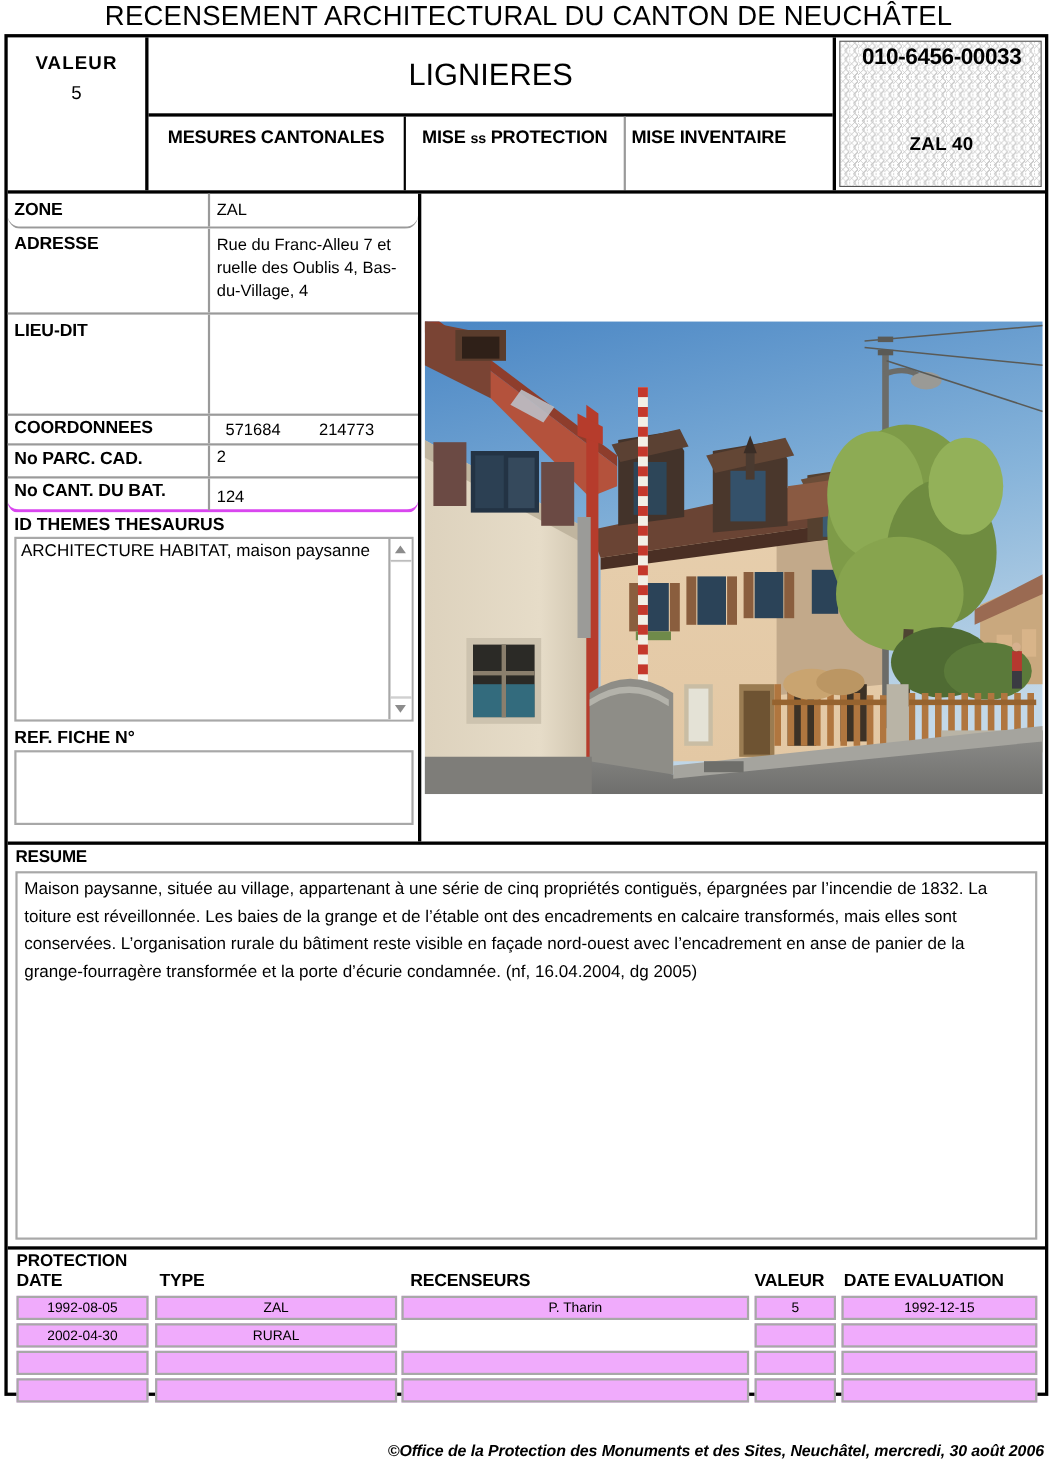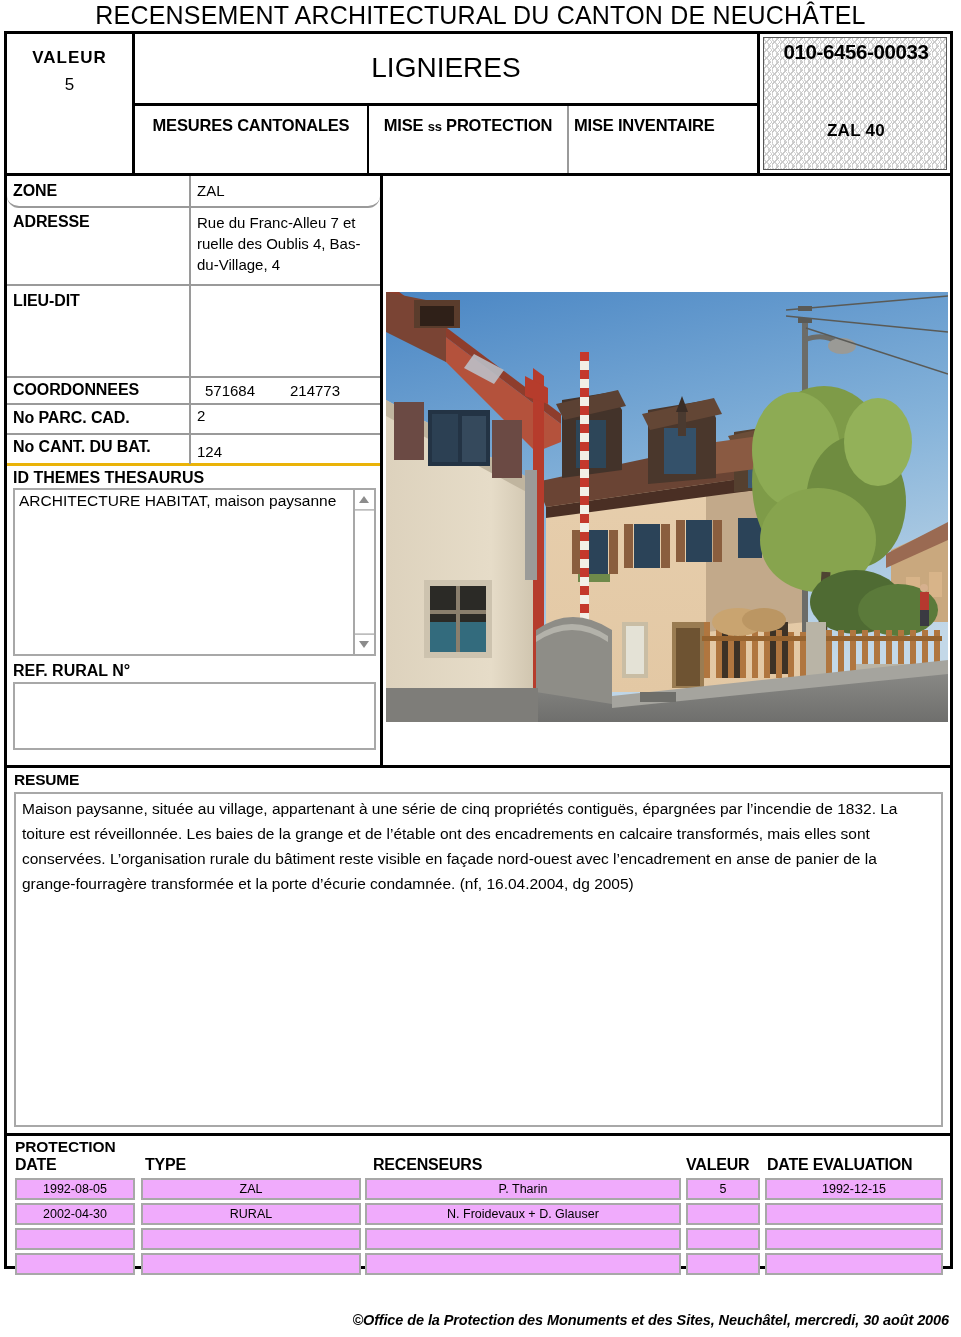--- a/index.html
+++ b/index.html
@@ -76,21 +76,21 @@
 
   .frow{position:absolute;left:0;box-sizing:border-box;border-bottom:2px solid #9a9a9a;}
   .flab{position:absolute;left:6px;font-weight:bold;font-size:16px;letter-spacing:-.1px;}
   .fval{position:absolute;font-size:15px;}
 
   .r-zone{top:0;width:373px;height:32px;border-radius:12px;}
   .r-adr{top:32px;width:373px;height:78px;}
   .r-lieu{top:110px;width:373px;height:92px;}
   .r-coord{top:202px;width:373px;height:27px;}
   .r-parc{top:229px;width:373px;height:30px;}
-  .r-cant{top:259px;width:373px;height:31px;border-bottom:3px solid #eab308;}
+  .r-cant{top:259px;width:373px;height:31px;border-bottom:3px solid #d946ef;border-radius:10px;}
 
   .vsep{position:absolute;left:182px;top:0;width:2px;background:#9a9a9a;}
 
   .thes-head{position:absolute;left:6px;top:293px;font-size:16px;font-weight:bold;}
   .thes-box{
     position:absolute;left:6px;top:312px;width:363px;height:168px;
     border:2px solid #a8a8a8;box-sizing:border-box;background:#fff;
   }
   .thes-text{
     position:absolute;left:4px;top:1px;width:320px;font-size:15.5px;line-height:20px;
@@ -232,21 +232,21 @@
             <div class="sb-arrow up">
                 <div class="tri u"></div>
               </div>
             <div class="sb-track"></div>
             <div class="sb-arrow dn">
                 <div class="tri d"></div>
               </div>
           </div>
         </div>
 
-        <div class="ref-head">REF. RURAL N°</div>
+        <div class="ref-head">REF. FICHE N°</div>
         <div class="ref-box"></div>
 
       </div>
 
       <div class="photo-cell">
         <div class="photo">
           <svg width="562" height="430" viewBox="0 0 562 430" xmlns="http://www.w3.org/2000/svg">
             <defs>
               <linearGradient id="sky" x1="0" y1="0" x2="0.3" y2="1">
                 <stop offset="0" stop-color="#4a86c4"></stop>
@@ -473,21 +473,20 @@
           <div class="cell c-date">1992-08-05</div>
           <div class="cell c-type">ZAL</div>
           <div class="cell c-rec">P. Tharin</div>
           <div class="cell c-val">5</div>
           <div class="cell c-eval">1992-12-15</div>
         </div>
 
         <div class="rec-row">
           <div class="cell c-date">2002-04-30</div>
           <div class="cell c-type">RURAL</div>
-          <div class="cell c-rec">N. Froidevaux + D. Glauser</div>
           <div class="cell c-val"></div>
           <div class="cell c-eval"></div>
         </div>
 
         <div class="rec-row">
           <div class="cell c-date"></div>
           <div class="cell c-type"></div>
           <div class="cell c-rec"></div>
           <div class="cell c-val"></div>
           <div class="cell c-eval"></div>

